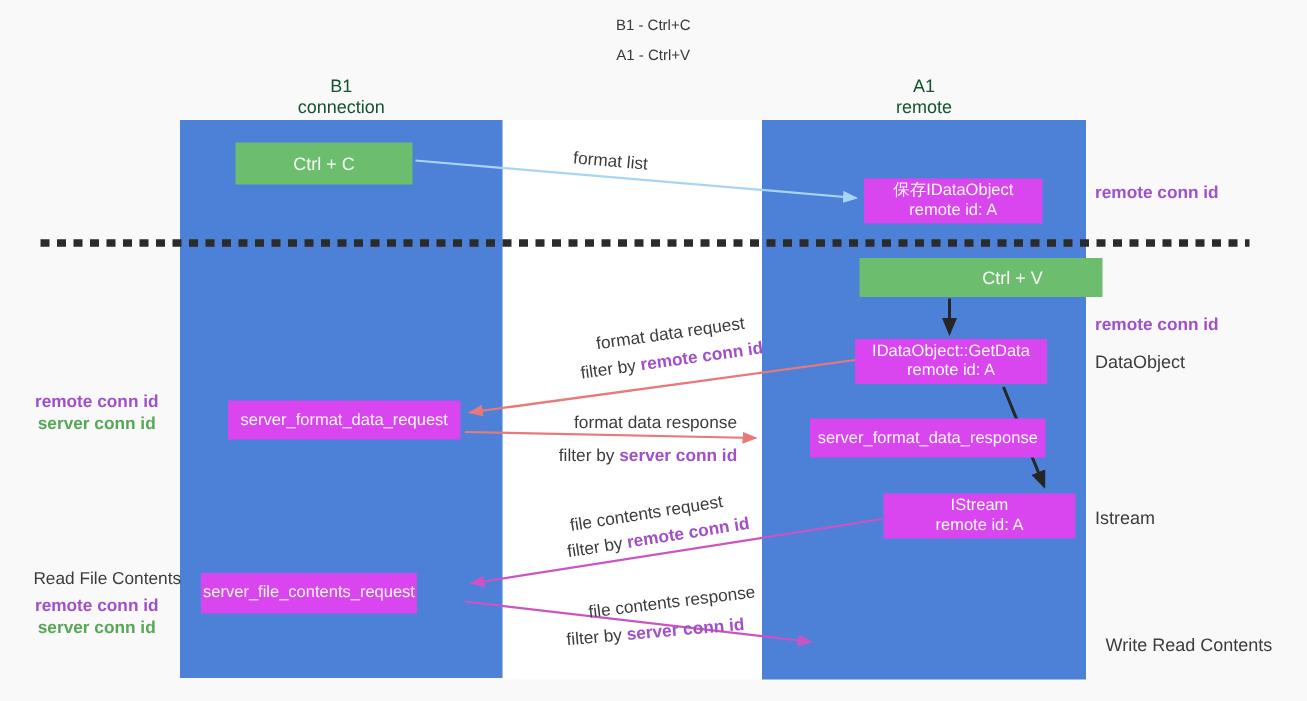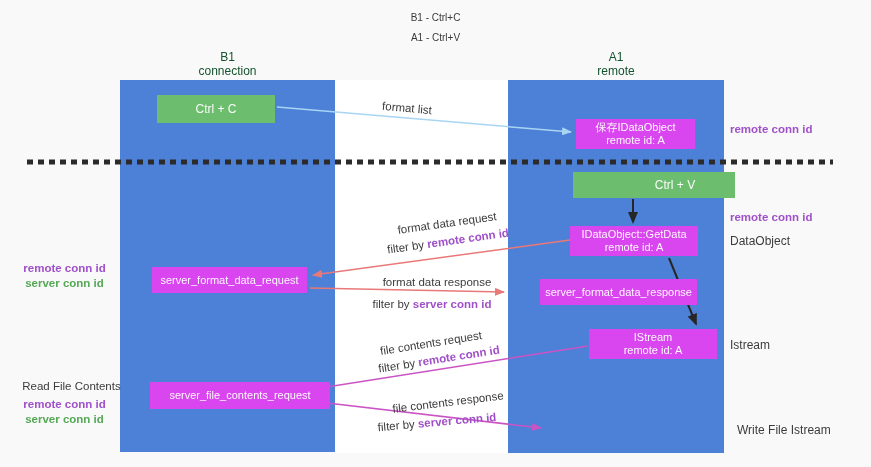--- a/index.html
+++ b/index.html
@@ -94,21 +94,21 @@
 
   <div class="box orange" style="left:508px;top:279px;width:157px;height:26px;margin-left:32px;">
     <div>server_format_data_response</div>
   </div>
 
   <div class="box orange" style="left:589px;top:329px;width:128px;height:30px;">
     <div>IStream</div>
     <div>remote id: A</div>
   </div>
 
-  <div class="box orange" style="left:150px;top:382px;width:180px;height:27px;justify-content:center;">
+  <div class="box orange" style="left:134px;top:382px;width:144px;height:27px;justify-content:center;">
     <div>server_file_contents_request</div>
   </div>
 
 
   <div class="edge-label" style="left:407px;top:108px;--r:5deg;">format list</div>
 
   <div class="edge-label" style="left:447px;top:223px;--r:-8deg;">format data request</div>
   <div class="edge-label" style="left:448px;top:241px;--r:-8deg;">
     <span>filter by</span>
     <span class="purple">remote conn id</span>
@@ -129,21 +129,21 @@
   <div class="edge-label" style="left:448px;top:402px;--r:-7deg;">file contents response</div>
   <div class="edge-label" style="left:437px;top:422px;--r:-5deg;">
     <span>filter by</span>
     <span class="purple">server conn id</span>
   </div>
 
   <div class="ann purple" style="left:730px;top:123px;">remote conn id</div>
   <div class="ann purple" style="left:730px;top:211px;">remote conn id</div>
   <div class="ann" style="left:730px;top:234px;font-size:12px;">DataObject</div>
   <div class="ann" style="left:730px;top:338px;font-size:12px;">Istream</div>
-  <div class="ann" style="left:737px;top:423px;font-size:12px;">Write File Istream</div>
+  <div class="ann" style="left:737px;top:423px;font-size:12px;">Write Read Contents</div>
 
   <div class="ann ann-stack" style="left:8px;top:261px;width:113px;">
     <div class="purple">remote conn id</div>
     <div class="greentxt">server conn id</div>
   </div>
 
   <div class="ann ann-stack" style="left:15px;top:379px;width:113px;">Read File Contents</div>
   <div class="ann ann-stack" style="left:8px;top:397px;width:113px;">
     <div class="purple">remote conn id</div>
     <div class="greentxt">server conn id</div>

